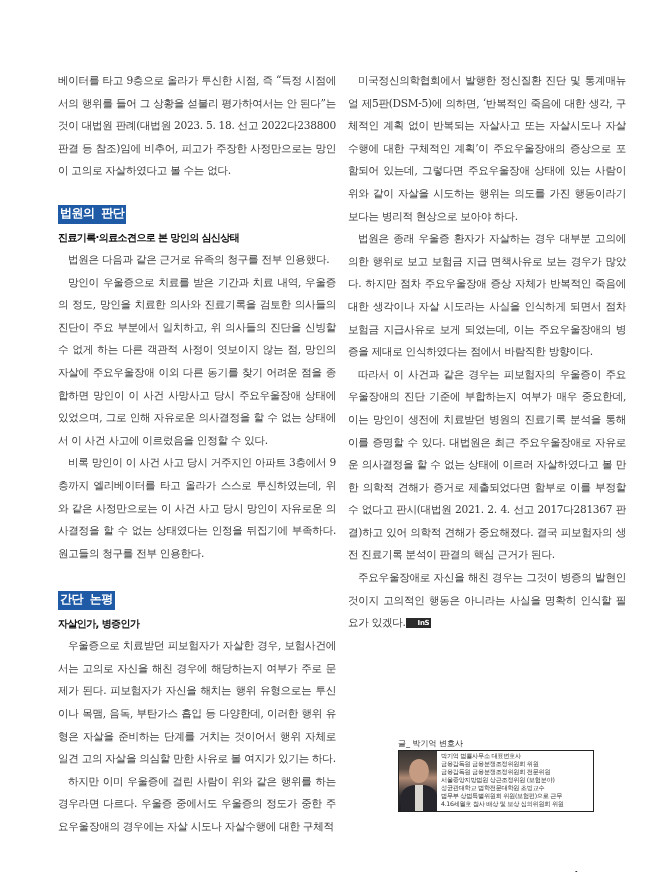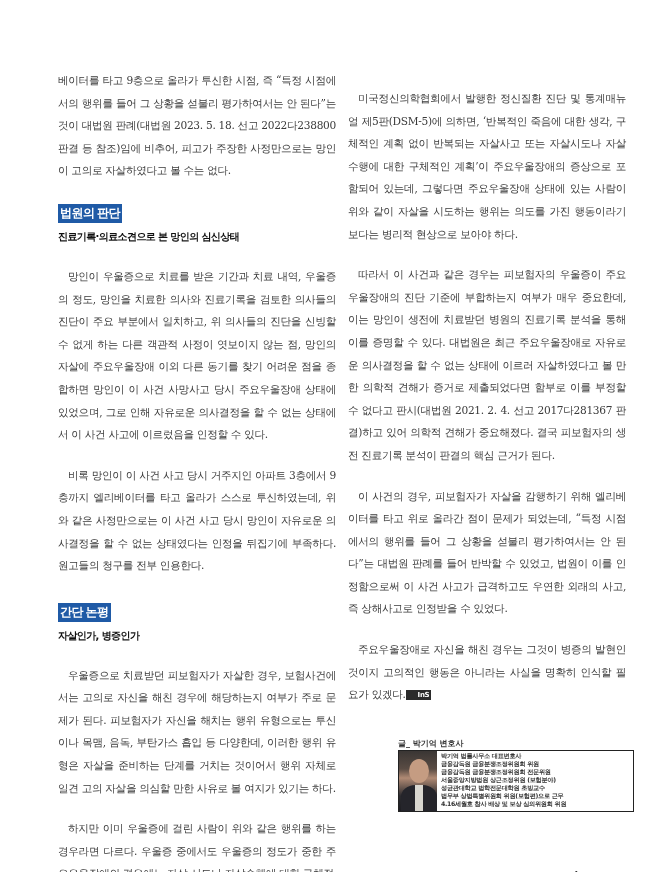--- a/index.html
+++ b/index.html
@@ -2,32 +2,32 @@
 <html><head>
 <meta charset="utf-8">
 <style>
   html, body { margin: 0; padding: 0; background: #ffffff; }
   body { width: 669px; height: 872px; position: relative; overflow: hidden;
          font-family: "DejaVu Serif", "Liberation Serif", serif; color: #3a3a3a; }
   .col { position: absolute; top: 69px; width: 278px; }
   .col-left { left: 58px; }
   .col-right { left: 348px; }
   p.body { margin: 0; font-size: 10.6px; line-height: 22.6px; text-align: justify; letter-spacing: -0.3px; }
-  p.indent { text-indent: 10px; margin-top: 18px; }
-  .badge { display: inline-block; background: #1f5aa6; color: #fff; font-family: Liberation Serif, serif;
+  p.indent { text-indent: 10px; }
+  .badge { display: inline-block; background: #1f5aa6; color: #fff; font-family: Liberation Mono, monospace;
            font-weight: bold; font-size: 12px; padding: 2px 2px; line-height: 15px; letter-spacing: -0.5px; }
   .h-main { font-family: "DejaVu Sans", sans-serif; font-weight: bold; font-size: 10px; color: #111;
             margin: 4px 0 0 0; line-height: 20px; letter-spacing: -0.6px; }
   .h-sub { font-family: "DejaVu Sans", sans-serif; font-weight: bold; font-size: 12.4px; color: #111;
            margin: 0 0 0 38px; line-height: 20px; letter-spacing: -0.6px; }
   .gap1 { height: 20px; }
   .gap2 { height: 24px; }
   .ins-mark { display: inline-block; background: #2b2b2b; color: #fff; font-family: "DejaVu Sans", sans-serif;
               font-weight: bold; font-size: 7px; padding: 0 2px; line-height: 10px; vertical-align: middle; }
-  .author { position: absolute; left: 398px; top: 738px; width: 236px; font-weight: bold; }
+  .author { position: absolute; left: 398px; top: 738px; width: 196px; }
   .author-name { font-family: "DejaVu Sans", sans-serif; font-size: 8px; color: #333; line-height: 11px; margin-bottom: 1px; }
   .author-box { display: flex; border: 1px solid #222; height: 60px; }
   .photo { width: 38px; height: 60px; background: linear-gradient(180deg, #3a3634 0%, #5a4c44 30%, #b08a74 45%, #2a2a2e 75%, #1d1d22 100%);
            position: relative; overflow: hidden; }
   .photo .head { position: absolute; left: 10px; top: 8px; width: 20px; height: 24px; border-radius: 50%; background: #c59c82; }
   .photo .body-shape { position: absolute; left: 2px; top: 34px; width: 36px; height: 30px; border-radius: 40% 40% 0 0; background: #25252b; }
   .photo .shirt { position: absolute; left: 16px; top: 34px; width: 8px; height: 26px; background: #d9d7d0; }
   .bio { padding: 1px 4px; font-family: "DejaVu Sans", sans-serif; font-size: 6.2px; line-height: 8px; color: #333; letter-spacing: -0.3px; }
   .footer { position: absolute; top: 852px; left: 524px; font-size: 11px; color: #222; white-space: nowrap; margin-top: 18px; }
   .footer .date { font-family: "DejaVu Sans", sans-serif; font-size: 7px; color: #666; margin-right: 4px; }
@@ -37,37 +37,38 @@
 </head>
 <body>
 
 <div class="col col-left">
   <p class="body">베이터를 타고 9층으로 올라가 투신한 시점, 즉 “특정 시점에서의 행위를 들어 그 상황을 섣불리 평가하여서는 안 된다”는 것이 대법원 판례(대법원 2023. 5. 18. 선고 2022다238800 판결 등 참조)임에 비추어, 피고가 주장한 사정만으로는 망인이 고의로 자살하였다고 볼 수는 없다.</p>
   <div class="gap1"></div>
 
   <section>
     <span class="badge">법원의 판단</span>
     <h2 class="h-main">진료기록·의료소견으로 본 망인의 심신상태</h2>
+    <p class="body indent">법원은 다음과 같은 근거로 유족의 청구를 전부 인용했다.</p>
     <p class="body indent">망인이 우울증으로 치료를 받은 기간과 치료 내역, 우울증의 정도, 망인을 치료한 의사와 진료기록을 검토한 의사들의 진단이 주요 부분에서 일치하고, 위 의사들의 진단을 신빙할 수 없게 하는 다른 객관적 사정이 엿보이지 않는 점, 망인의 자살에 주요우울장애 이외 다른 동기를 찾기 어려운 점을 종합하면 망인이 이 사건 사망사고 당시 주요우울장애 상태에 있었으며, 그로 인해 자유로운 의사결정을 할 수 없는 상태에서 이 사건 사고에 이르렀음을 인정할 수 있다.</p>
     <p class="body indent">비록 망인이 이 사건 사고 당시 거주지인 아파트 3층에서 9층까지 엘리베이터를 타고 올라가 스스로 투신하였는데, 위와 같은 사정만으로는 이 사건 사고 당시 망인이 자유로운 의사결정을 할 수 없는 상태였다는 인정을 뒤집기에 부족하다. 원고들의 청구를 전부 인용한다.</p>
   </section>
   <div class="gap2"></div>
 
   <section>
     <span class="badge">간단 논평</span>
     <h2 class="h-main">자살인가, 병증인가</h2>
     <p class="body indent">우울증으로 치료받던 피보험자가 자살한 경우, 보험사건에서는 고의로 자신을 해친 경우에 해당하는지 여부가 주로 문제가 된다. 피보험자가 자신을 해치는 행위 유형으로는 투신이나 목맴, 음독, 부탄가스 흡입 등 다양한데, 이러한 행위 유형은 자살을 준비하는 단계를 거치는 것이어서 행위 자체로 일견 고의 자살을 의심할 만한 사유로 볼 여지가 있기는 하다.</p>
     <p class="body indent">하지만 이미 우울증에 걸린 사람이 위와 같은 행위를 하는 경우라면 다르다. 우울증 중에서도 우울증의 정도가 중한 주요우울장애의 경우에는 자살 시도나 자살수행에 대한 구체적</p>
   </section>
 </div>
 
 <div class="col col-right">
   <p class="body indent">미국정신의학협회에서 발행한 정신질환 진단 및 통계매뉴얼 제5판(DSM-5)에 의하면, ‘반복적인 죽음에 대한 생각, 구체적인 계획 없이 반복되는 자살사고 또는 자살시도나 자살수행에 대한 구체적인 계획’이 주요우울장애의 증상으로 포함되어 있는데, 그렇다면 주요우울장애 상태에 있는 사람이 위와 같이 자살을 시도하는 행위는 의도를 가진 행동이라기 보다는 병리적 현상으로 보아야 하다.</p>
+  <p class="body indent">법원은 종래 우울증 환자가 자살하는 경우 대부분 고의에 의한 행위로 보고 보험금 지급 면책사유로 보는 경우가 많았다. 하지만 점차 주요우울장애 증상 자체가 반복적인 죽음에 대한 생각이나 자살 시도라는 사실을 인식하게 되면서 점차 보험금 지급사유로 보게 되었는데, 이는 주요우울장애의 병증을 제대로 인식하였다는 점에서 바람직한 방향이다.</p>
   <p class="body indent">따라서 이 사건과 같은 경우는 피보험자의 우울증이 주요우울장애의 진단 기준에 부합하는지 여부가 매우 중요한데, 이는 망인이 생전에 치료받던 병원의 진료기록 분석을 통해 이를 증명할 수 있다. 대법원은 최근 주요우울장애로 자유로운 의사결정을 할 수 없는 상태에 이르러 자살하였다고 볼 만한 의학적 견해가 증거로 제출되었다면 함부로 이를 부정할 수 없다고 판시(대법원 2021. 2. 4. 선고 2017다281367 판결)하고 있어 의학적 견해가 중요해졌다. 결국 피보험자의 생전 진료기록 분석이 판결의 핵심 근거가 된다.</p>
-  <p class="body indent">이 사건의 경우, 피보험자가 자살을 감행하기 위해 엘리베이터를 타고 위로 올라간 점이 문제가 되었는데, “특정 시점에서의 행위를 들어 그 상황을 섣불리 평가하여서는 안 된다”는 대법원 판례를 들어 반박할 수 있었고, 법원이 이를 인정함으로써 이 사건 사고가 급격하고도 우연한 외래의 사고, 즉 상해사고로 인정받을 수 있었다.</p>
   <p class="body indent"><span>주요우울장애로 자신을 해친 경우는 그것이 병증의 발현인 것이지 고의적인 행동은 아니라는 사실을 명확히 인식할 필요가 있겠다.</span><span class="ins-mark">InS</span></p>
 </div>
 
 <div class="author">
   <div class="author-name">글_ 박기억 변호사</div>
   <div class="author-box">
     <div class="photo">
       <div class="body-shape"></div>
       <div class="shirt"></div>
       <div class="head"></div>

